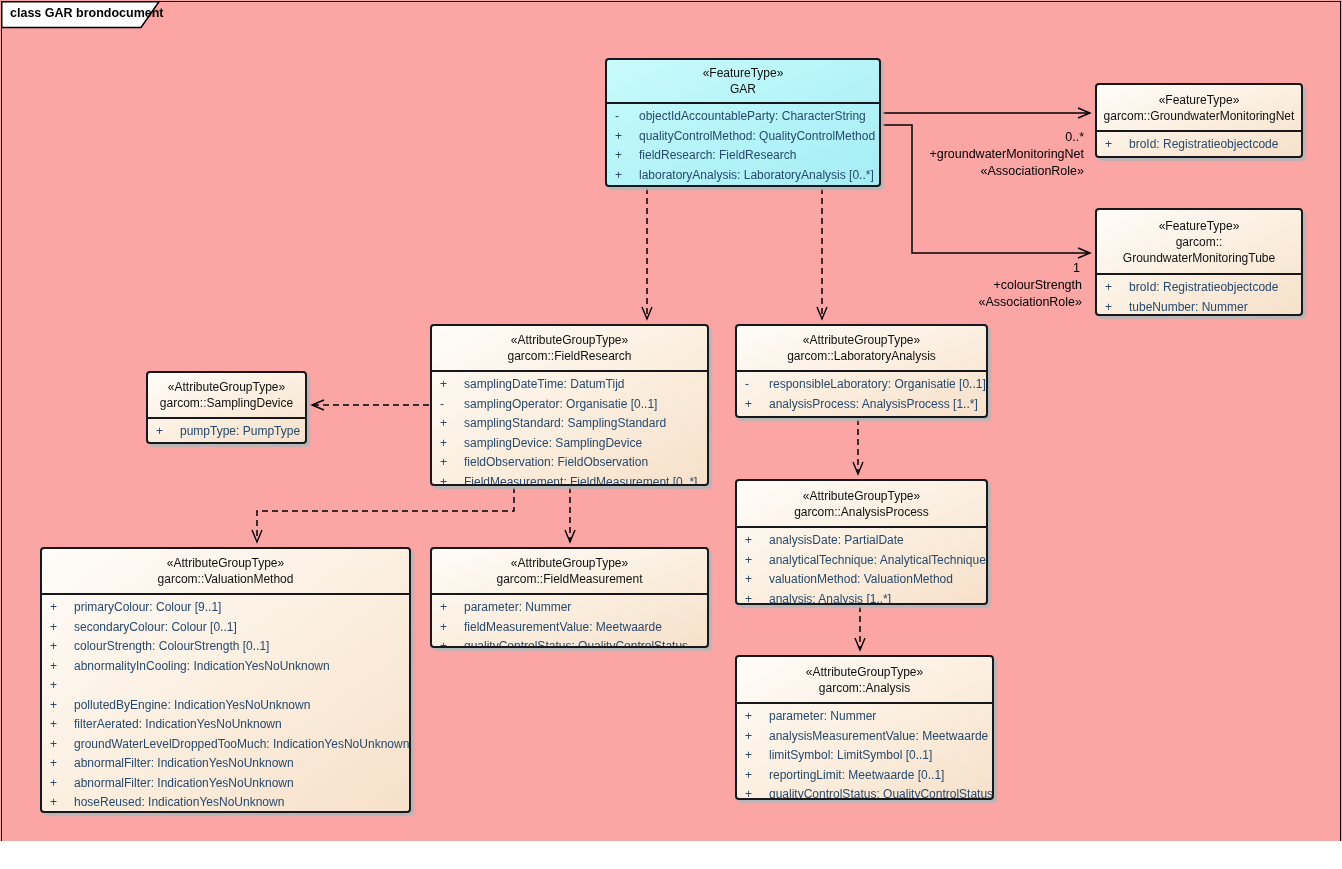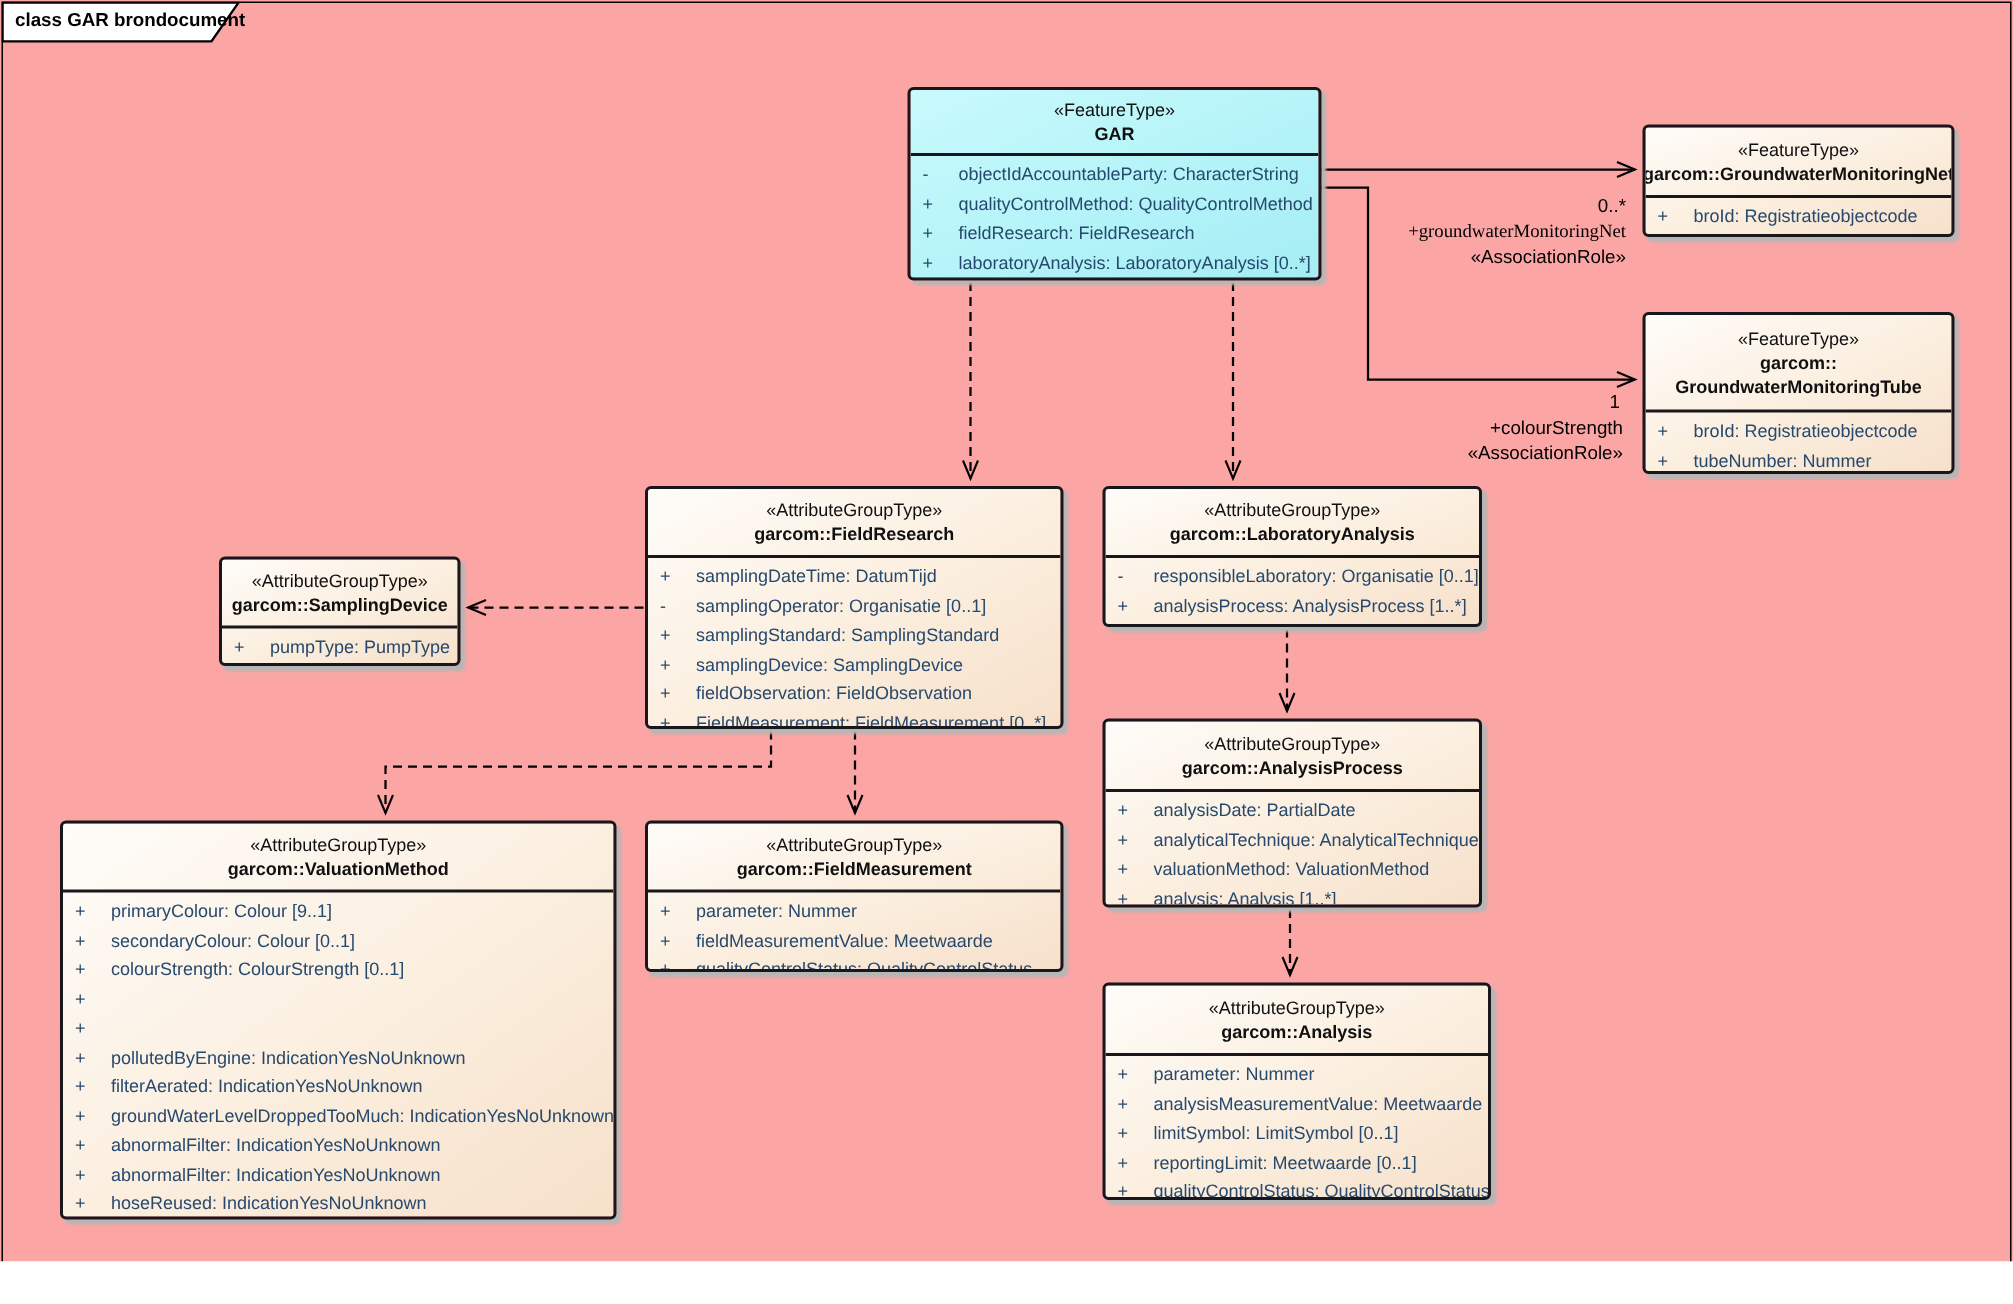--- a/index.html
+++ b/index.html
@@ -24,21 +24,21 @@
     box-shadow:3px 3px 2px #b6b6b6;display:flex;flex-direction:column;overflow:hidden;
     box-sizing:border-box;
   }
   .class-box.feature{background:linear-gradient(to bottom right,#c9fafc 0%,#b2f3f8 60%,#a5edf4 100%);}
   .class-box.group{background:linear-gradient(to bottom right,#fefcf9 0%,#fbeede 55%,#f6e0ca 100%);}
   .head{
     flex:0 0 auto;display:flex;flex-direction:column;justify-content:center;align-items:center;
     border-bottom:2px solid #17171c;overflow:hidden;box-sizing:border-box;
   }
   .stereo{font-size:12px;color:#101010;line-height:16px;white-space:nowrap;}
-  .cname{font-size:12px;font-weight:bold;color:#101010;line-height:16px;white-space:nowrap;}
+  .cname{font-size:12px;font-weight:normal;color:#101010;line-height:16px;white-space:nowrap;}
   .attrs{flex:1 1 auto;padding-top:3px;overflow:hidden;}
   .arow{display:flex;line-height:19.5px;font-size:12px;color:#27496d;white-space:nowrap;}
   .vis{flex:0 0 18px;margin-left:8px;}
   .atext{margin-left:6px;}
   .conn-label{
     position:absolute;font-size:12.5px;line-height:15.5px;color:#000;white-space:nowrap;
   }
 </style>
 </head>
 <body>
@@ -195,20 +195,21 @@
           <div class="arow">
             <div class="vis">+</div>
             <div class="atext">secondaryColour: Colour [0..1]</div>
           </div>
           <div class="arow">
             <div class="vis">+</div>
             <div class="atext">colourStrength: ColourStrength [0..1]</div>
           </div>
           <div class="arow">
             <div class="vis">+</div>
+            <div class="atext">abnormalityInCooling: IndicationYesNoUnknown</div>
           </div>
           <div class="arow">
             <div class="vis">+</div>
           </div>
           <div class="arow">
             <div class="vis">+</div>
             <div class="atext">pollutedByEngine: IndicationYesNoUnknown</div>
           </div>
           <div class="arow">
             <div class="vis">+</div>
@@ -300,19 +301,19 @@
           </div>
           <div class="arow">
             <div class="vis">+</div>
             <div class="atext">qualityControlStatus: QualityControlStatus</div>
           </div>
         </div>
       </div>
     </div>
   <div id="label-layer">
       <div class="conn-label" style="top: 130px; right: 258px;">0..*</div>
-      <div class="conn-label" style="top: 147px; right: 258px; font-family: Liberation Serif, serif;">+groundwaterMonitoringNet</div>
+      <div class="conn-label" style="top: 147px; right: 258px;">+groundwaterMonitoringNet</div>
       <div class="conn-label" style="top: 164px; right: 258px;">«AssociationRole»</div>
       <div class="conn-label" style="top: 261px; right: 262px;">1</div>
       <div class="conn-label" style="top: 278px; right: 260px;">+colourStrength</div>
       <div class="conn-label" style="top: 295px; right: 260px;">«AssociationRole»</div>
     </div>
 </div>
 
 </body></html>

